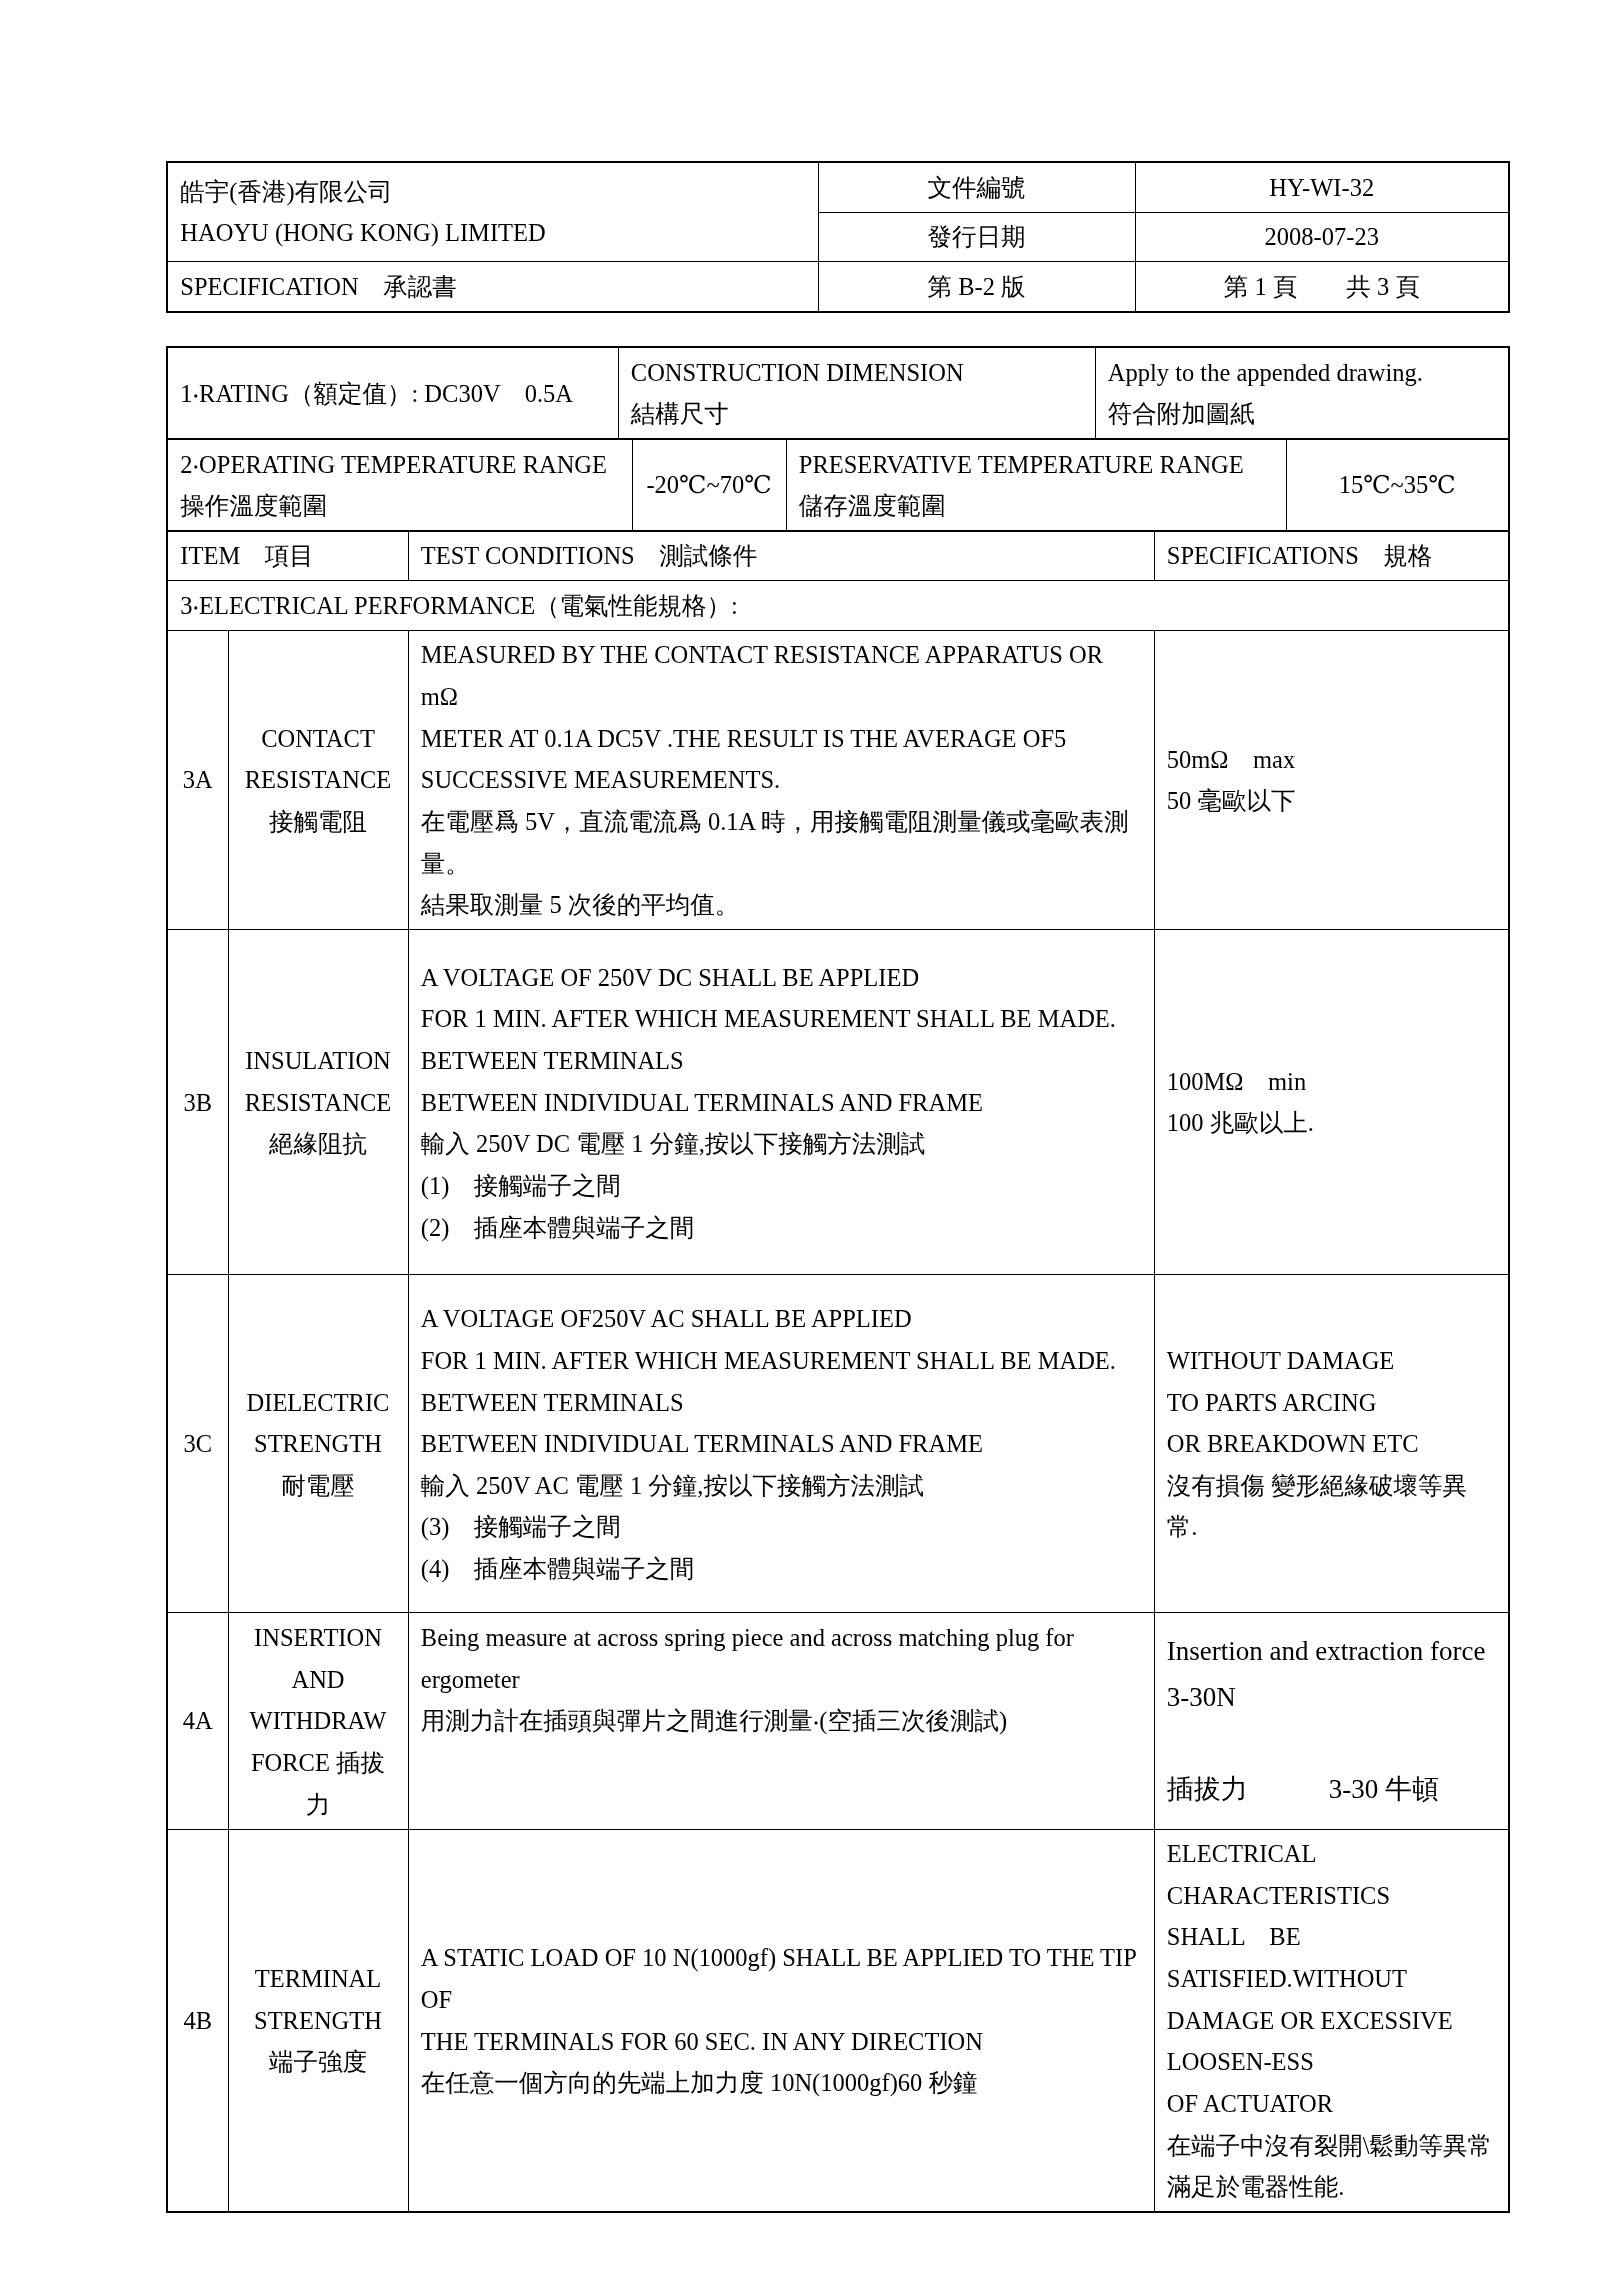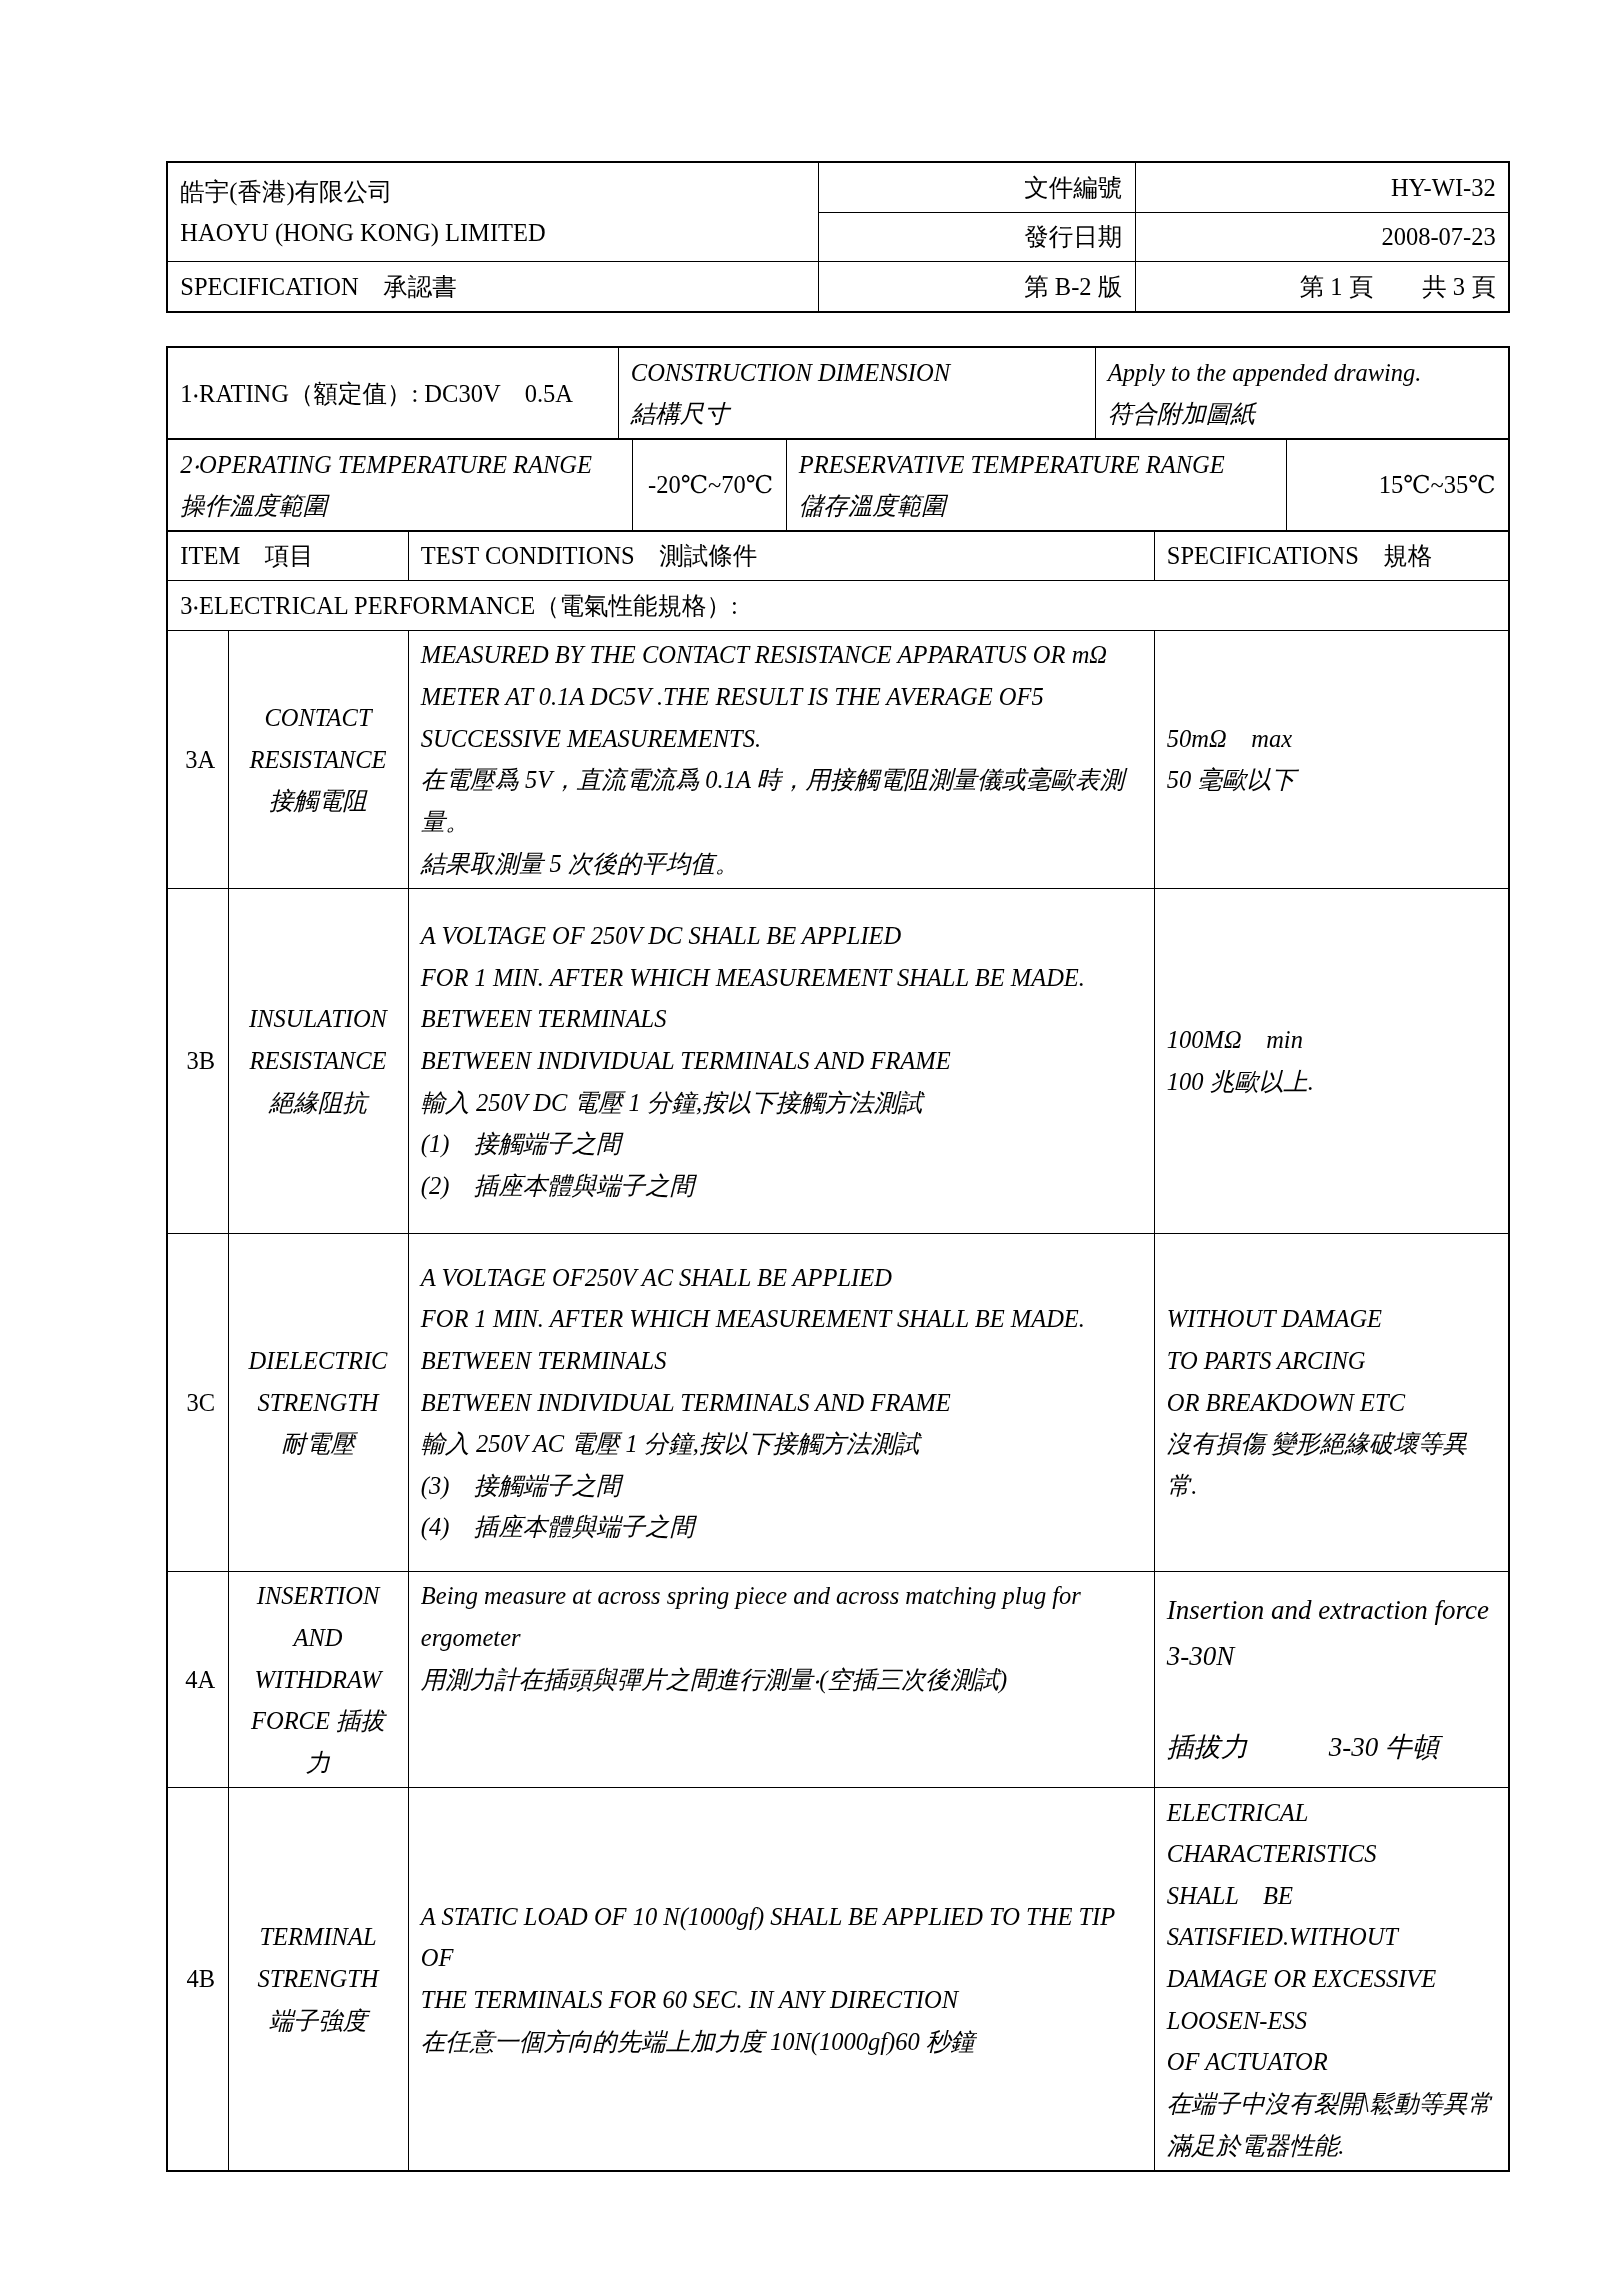--- a/index.html
+++ b/index.html
@@ -9,22 +9,22 @@
 
   table.tbl { border-collapse:collapse; table-layout:fixed; width:1342px; background:#fff; }
   table.tbl { border:2.6px solid #000; }
   table.tbl td { border:1.8px solid #000; vertical-align:middle; padding:3.5px 12.3px; font-size:24.5px; line-height:1.7; overflow:hidden; }
 
   .header-tbl { margin-bottom:36px;border-radius:22px; }
   .company { font-size:26px; line-height:1.4; padding-left:17.5px; }
 
   .main table + table { margin-top:-2.6px; }
 
-  .c { text-align:right; }
-  .ml { white-space:pre-line;font-style:italic; }
+  .c { text-align:center; }
+  .ml { white-space:pre-line; }
   .name { text-align:center; line-height:1.6; }
   .cond { padding-left:14px; font-size:24px; }
   .spec { padding-left:14px; }
   .tight { line-height:1.3; }
   .f24 { font-size:21px; line-height:1.75; }
   .f25 { font-size:22px; line-height:1.6; padding-left:8.8px; padding-right:7px; }
   .sect { padding-left:12.3px;font-family:Liberation Serif, serif; }
 </style>
 </head>
 <body>

